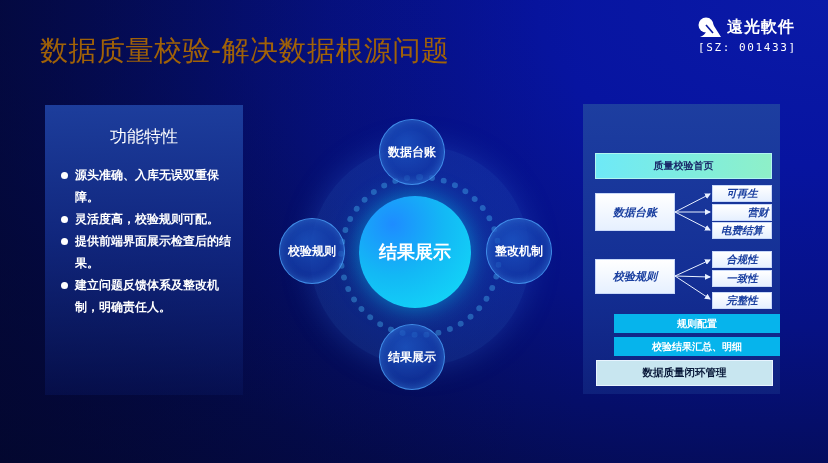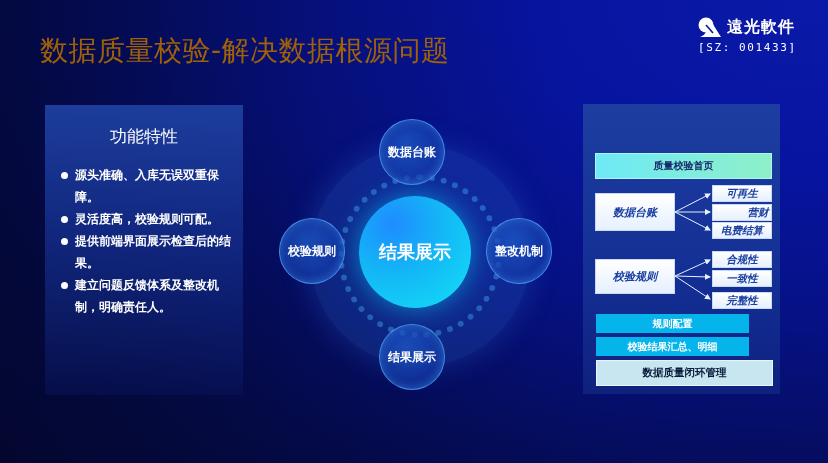--- a/index.html
+++ b/index.html
@@ -84,21 +84,21 @@
   .box-white { background: linear-gradient(180deg,#ffffff 0%, #e6f0ff 100%); color: #1a3fa0; border: 1px solid #c8d8f8; font-style: italic; }
   .box-main1 { left: 12px; top: 89px; width: 80px; height: 38px; font-size: 11px; }
   .box-main2 { left: 12px; top: 155px; width: 80px; height: 35px; font-size: 11px; }
   .box-sub { width: 60px; height: 17px; font-size: 10.5px; }
   .sub1 { left: 129px; top: 81px; }
   .sub2 { left: 129px; top: 100px; padding-left: 32px; }
   .sub3 { left: 129px; top: 118px; }
   .sub4 { left: 129px; top: 147px; }
   .sub5 { left: 129px; top: 166px; }
   .sub6 { left: 129px; top: 188px; }
-  .box-cyan { background: #06b4ec; color: #ffffff; width: 153px; height: 19px; left: 13px; }
+  .box-cyan { background: #06b4ec; color: #ffffff; width: 166px; height: 19px; left: 31px; }
   .cyan1 { top: 210px; }
   .cyan2 { top: 233px; }
   .box-pale { left: 13px; top: 256px; width: 177px; height: 26px; background: #c8e6f0; color: #0a1a3a; border: 1.5px solid #e8f4ff; font-size: 10.5px; }
   .arrows { position: absolute; left: 0; top: 0; width: 197px; height: 290px; pointer-events: none; }
 </style>
 </head>
 <body>
 
 <div class="bg-overlay"></div>
 

